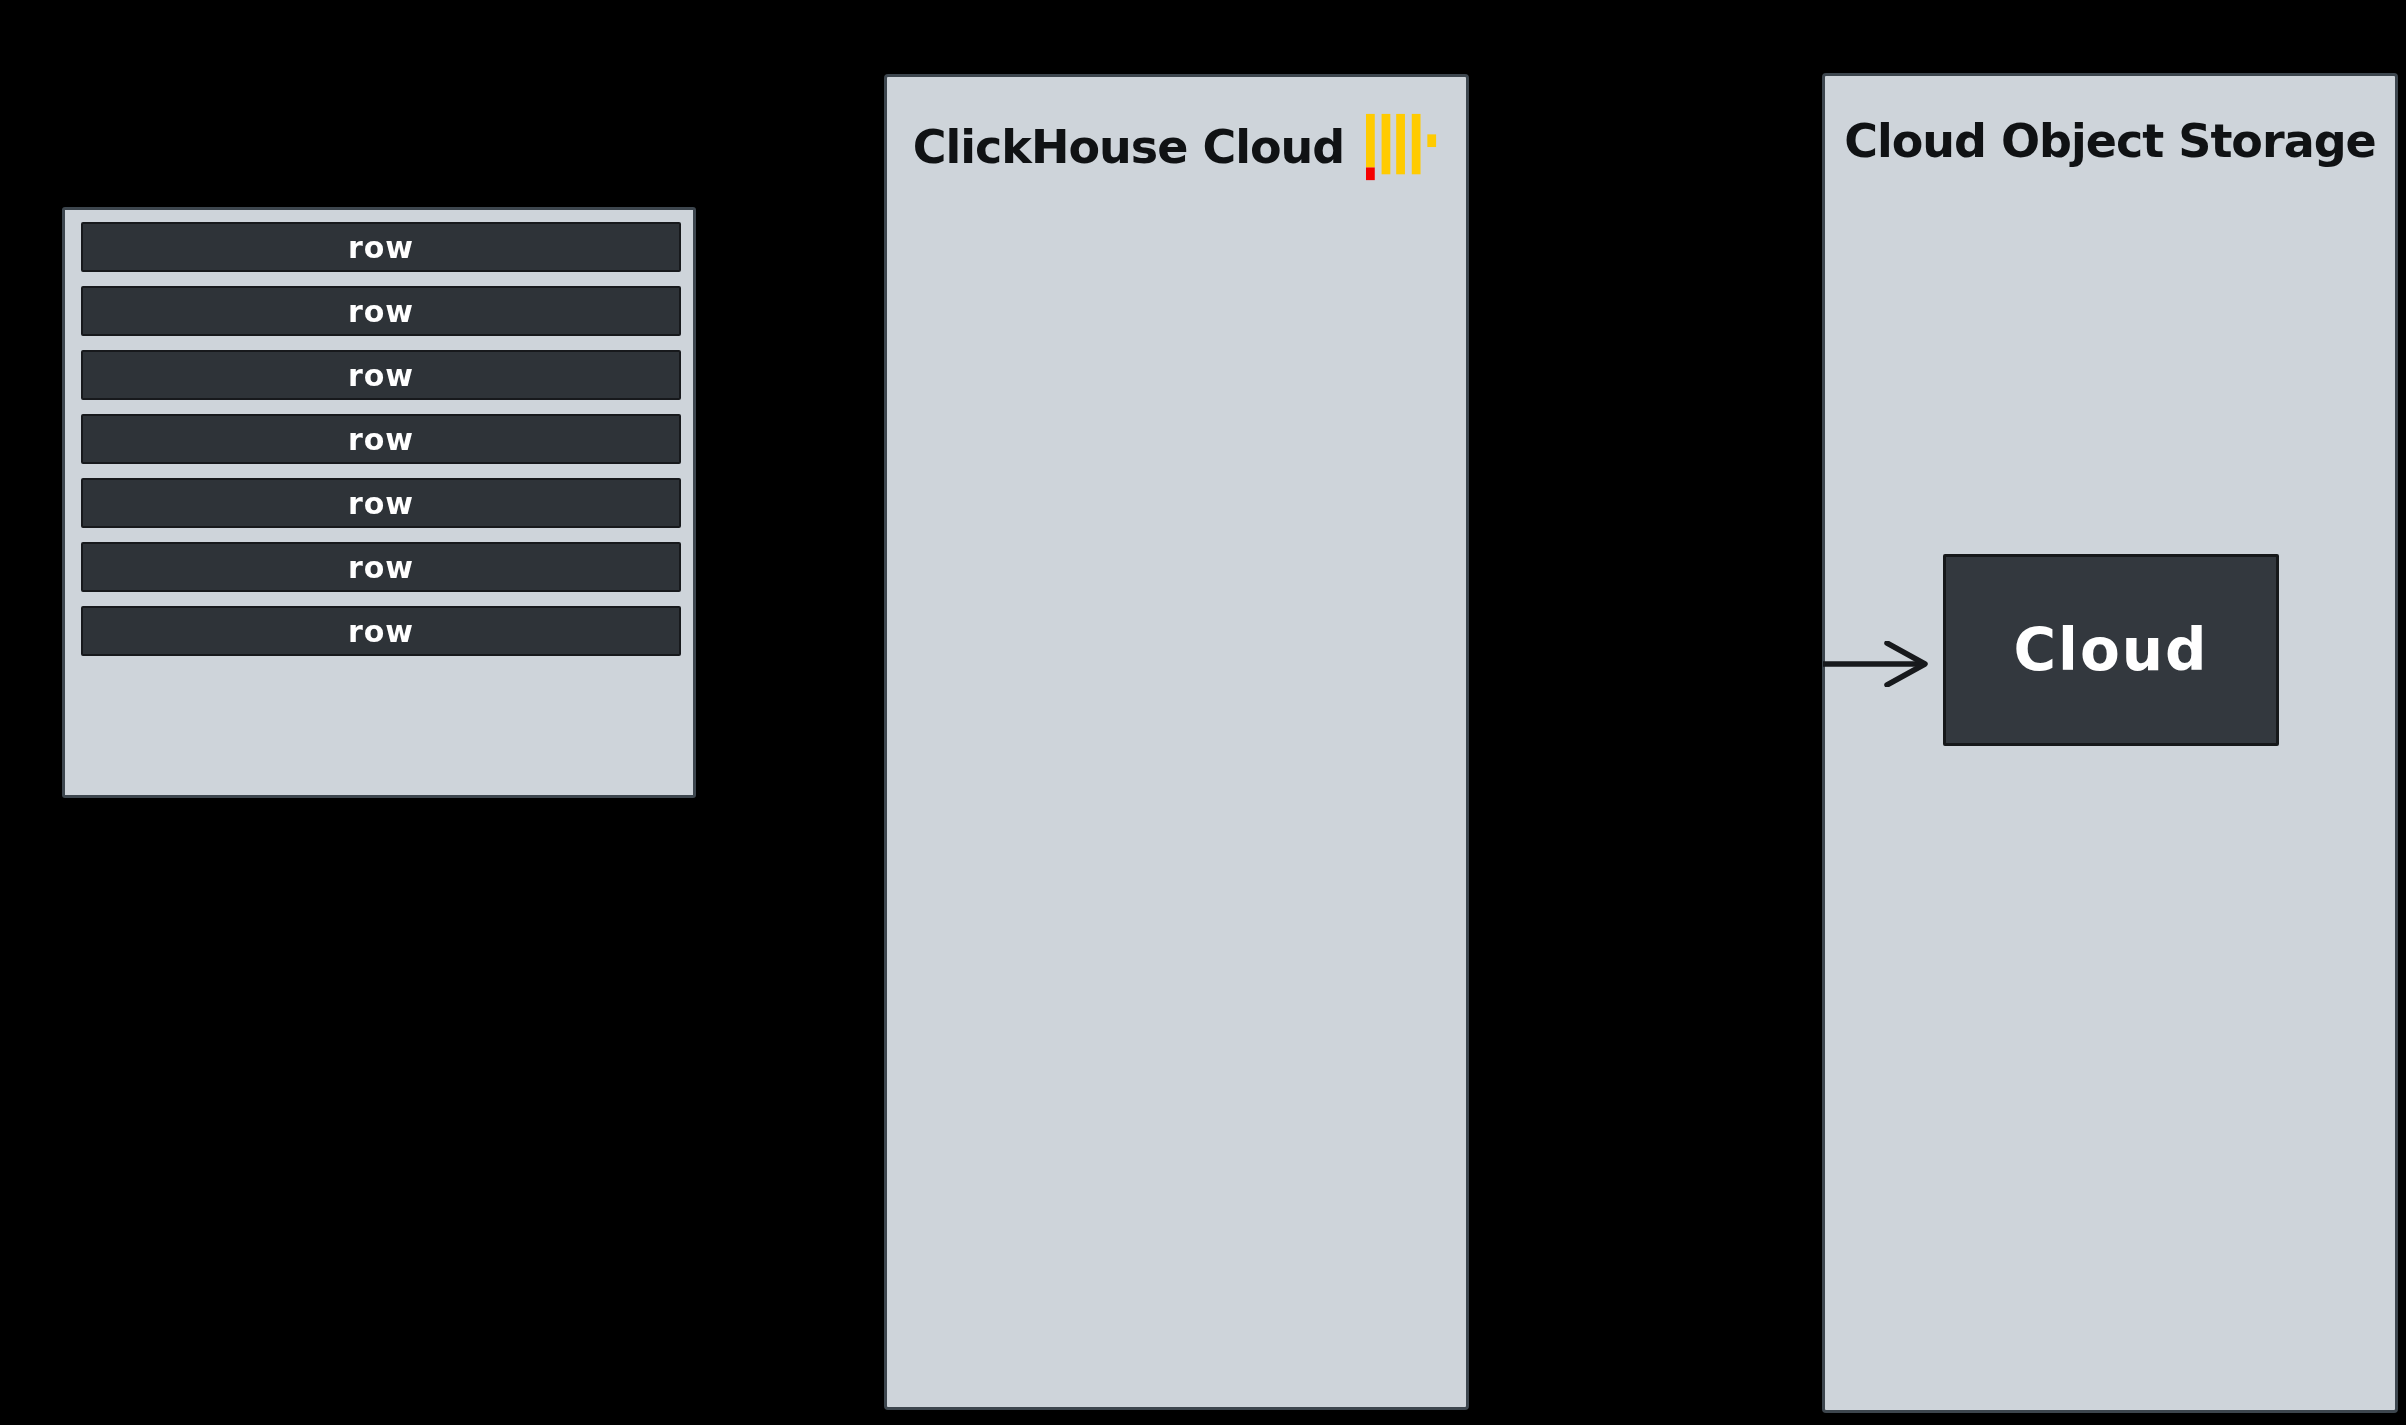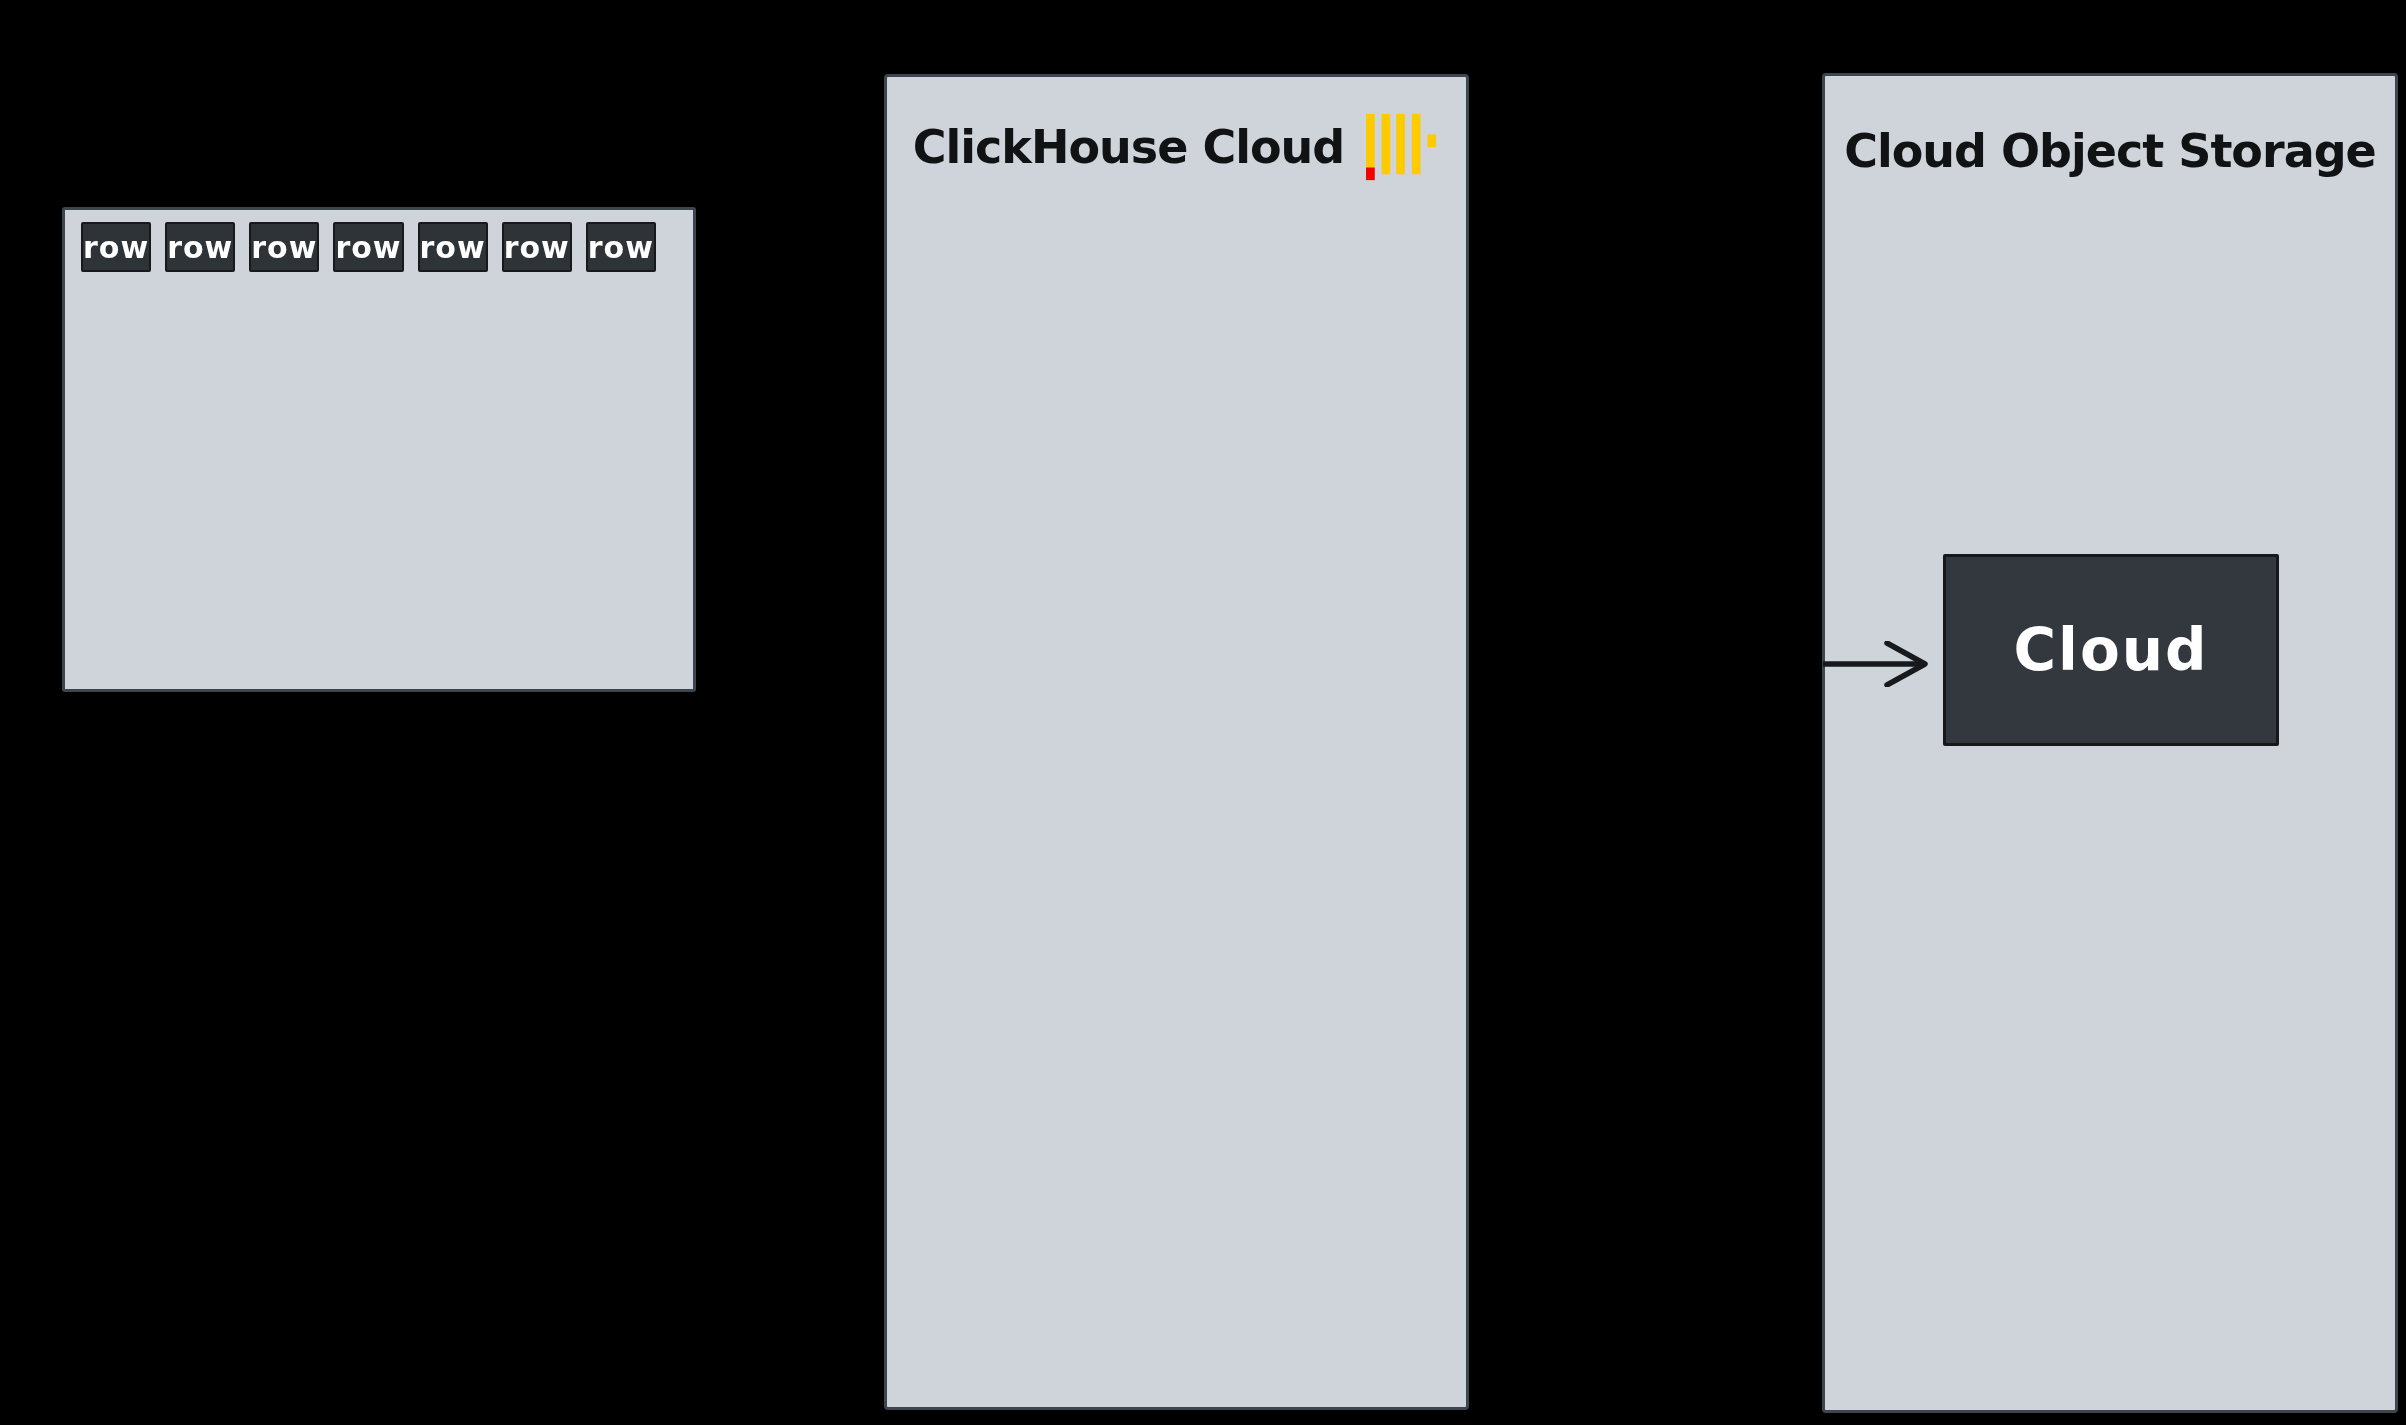--- a/index.html
+++ b/index.html
@@ -21,26 +21,26 @@
   html,body{background:var(--bg);}
   body{
     width:2406px;height:1425px;
     font-family:"DejaVu Sans", sans-serif;
     position:relative;overflow:hidden;
   }
   .stage{position:absolute;inset:0;background:var(--bg);}
 
   
   .rows-block{
-    position:absolute;left:62px;top:207px;width:634px;height:485px;
+    position:absolute;left:62px;top:207px;width:634px;height:591px;
     background:var(--panel-fill);
     border:3px solid var(--panel-border);
     border-radius:3px;
     padding:12px 12px 18px 16px;
-    display:flex;gap:14px;
+    display:flex;flex-direction:column;gap:14px;
   }
   .row{
     height:50px;flex:0 0 50px;
     background:var(--row-fill);
     border:2px solid var(--row-border);
     border-radius:2px;
     display:flex;align-items:center;justify-content:center;
     color:var(--row-text);
     font-size:30px;font-weight:bold;letter-spacing:1px;
   }
@@ -53,21 +53,21 @@
     border-radius:4px;
   }
   .ch-panel{left:884px;top:74px;width:585px;height:1336px;}
   .storage-panel{left:1822px;top:73px;width:576px;height:1340px;}
 
   .panel-title-row{
     display:flex;align-items:center;justify-content:center;
     gap:22px;
   }
   .ch-panel .panel-title-row{margin-top:34px;}
-  .storage-panel .panel-title-row{margin-top:48px;}
+  .storage-panel .panel-title-row{margin-top:38px;}
   .panel-title{
     color:var(--title-text);
     font-size:46px;font-weight:bold;letter-spacing:-1px;
     white-space:nowrap;
   }
   .ch-logo{width:74px;height:70px;flex:0 0 auto;margin-top:2px;}
 
   
   .part-box{
     position:absolute;left:1943px;top:554px;width:336px;height:192px;

